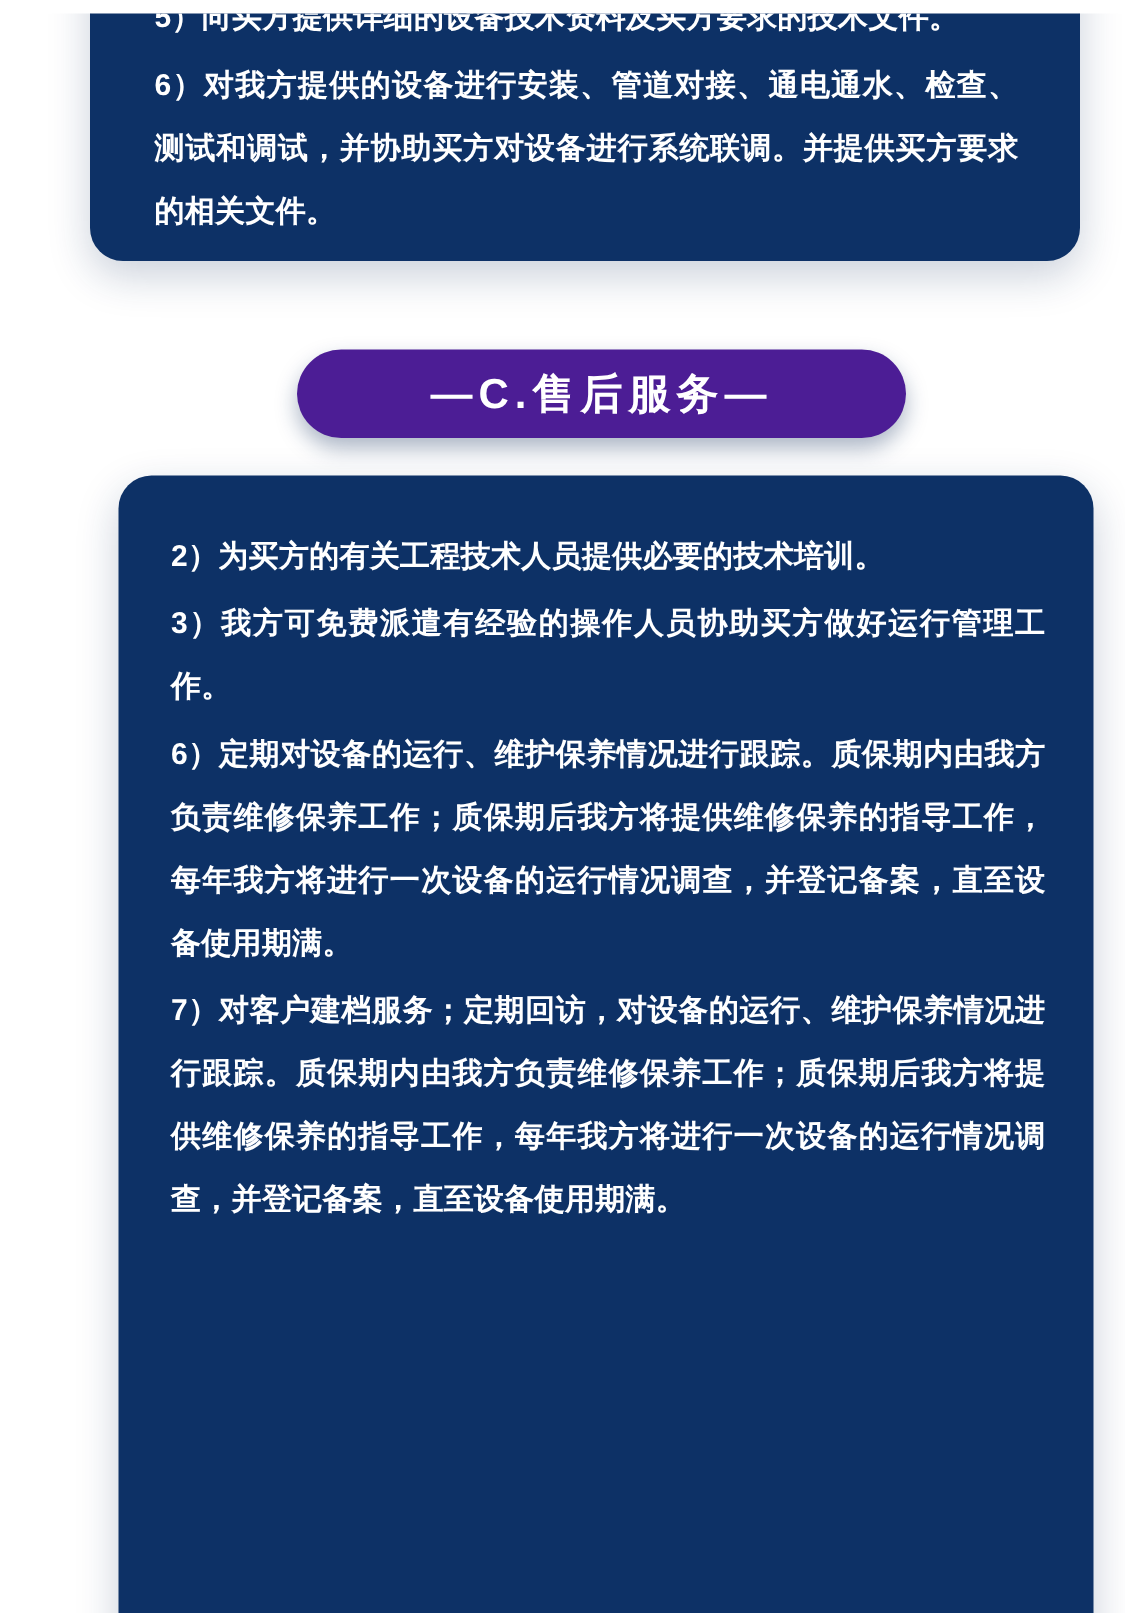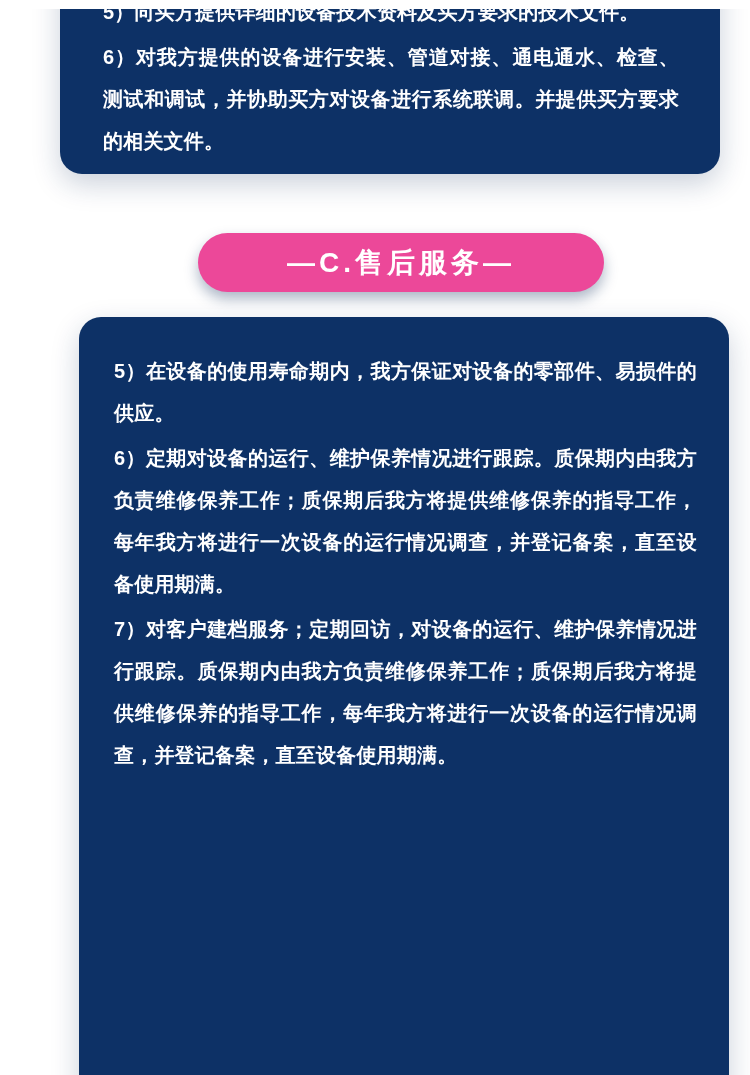--- a/index.html
+++ b/index.html
@@ -51,21 +51,21 @@
     line-height: 42px;
     text-align: justify;
     letter-spacing: 0.2px;
   }
   .banner {
     position: absolute;
     left: 186px;
     top: 221px;
     width: 406px;
     height: 59px;
-    background: #ec4899;
+    background: #4c1d95;
     border-radius: 30px;
     box-shadow: 0 7px 14px rgba(16, 45, 92, 0.35);
     display: flex;
     align-items: center;
     justify-content: center;
   }
   .banner-label {
     color: #ffffff;
     font-size: 28px;
     font-weight: 700;
@@ -84,19 +84,20 @@
       <p class="item">6）对我方提供的设备进行安装、管道对接、通电通水、检查、测试和调试，并协助买方对设备进行系统联调。并提供买方要求的相关文件。</p>
     </div>
   </section>
 
   <div class="banner">
     <span class="banner-label">—C.售后服务—</span>
   </div>
 
   <section class="card main-card">
     <div class="card-body">
-      <p class="item">5）在设备的使用寿命期内，我方保证对设备的零部件、易损件的供应。</p>
+      <p class="item">2）为买方的有关工程技术人员提供必要的技术培训。</p>
+      <p class="item">3）我方可免费派遣有经验的操作人员协助买方做好运行管理工作。</p>
       <p class="item">6）定期对设备的运行、维护保养情况进行跟踪。质保期内由我方负责维修保养工作；质保期后我方将提供维修保养的指导工作，每年我方将进行一次设备的运行情况调查，并登记备案，直至设备使用期满。</p>
       <p class="item">7）对客户建档服务；定期回访，对设备的运行、维护保养情况进行跟踪。质保期内由我方负责维修保养工作；质保期后我方将提供维修保养的指导工作，每年我方将进行一次设备的运行情况调查，并登记备案，直至设备使用期满。</p>
     </div>
   </section>
 
 </div>
 
 </body></html>

